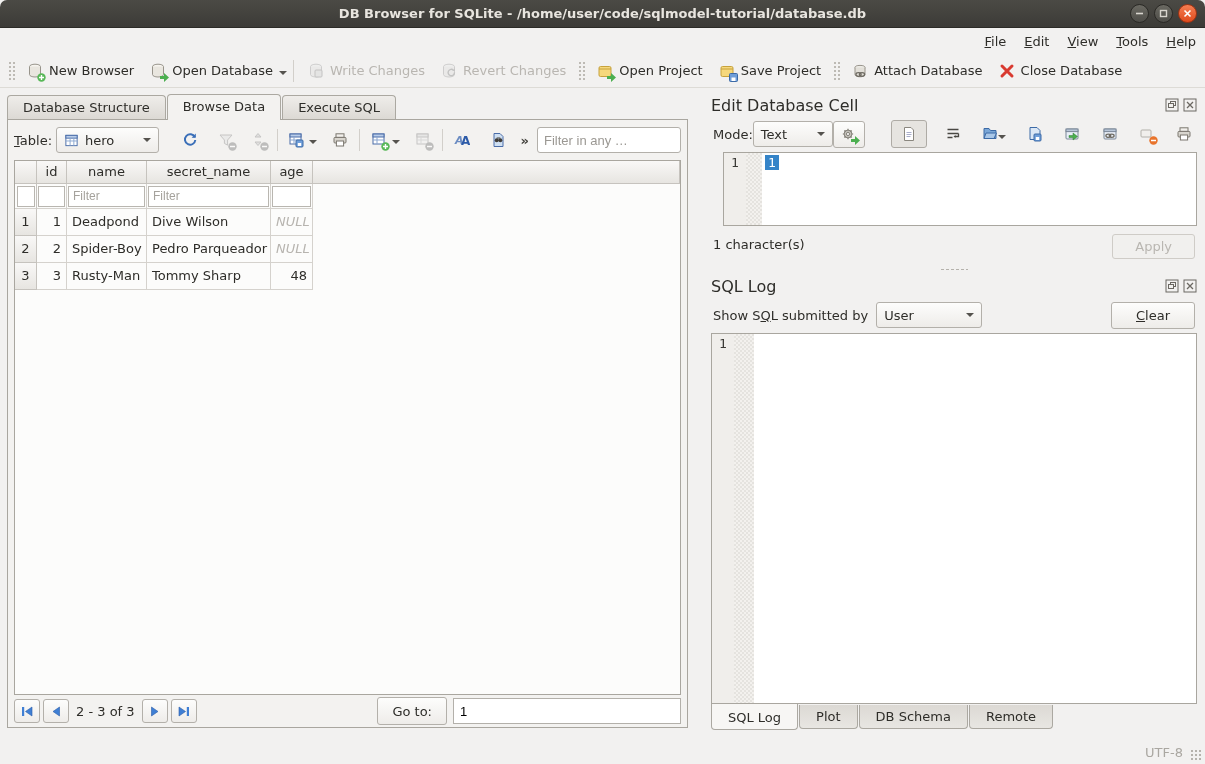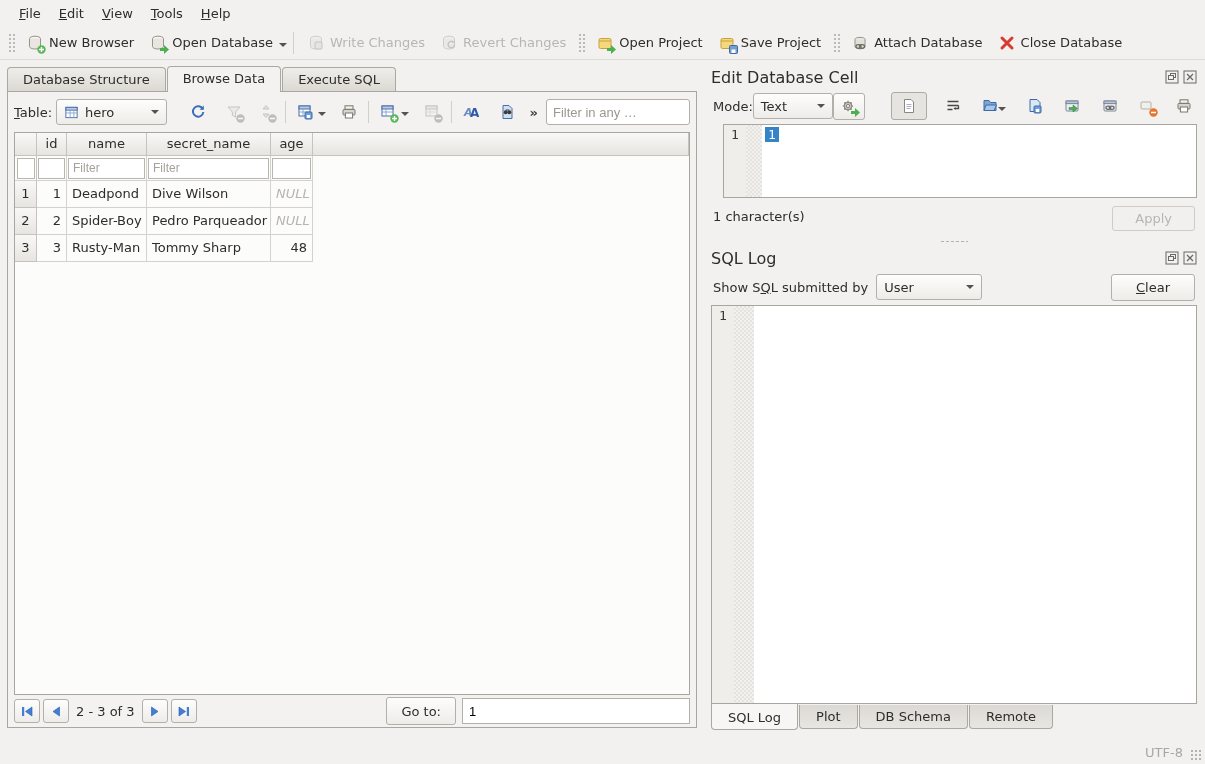--- a/index.html
+++ b/index.html
@@ -22,21 +22,21 @@
   .winbtn {
     width:19px; height:19px; border-radius:50%;
     background:linear-gradient(#6a6962,#4e4d48); border:1px solid #2a2925;
     display:flex; align-items:center; justify-content:center; color:#d6d3cc;
     font-size:11px; line-height:1; cursor:default;
   }
   .winbtn.close { background:linear-gradient(#f57e52,#df4b1d); border-color:#a33312; color:#fff; }
   .winbtn svg { display:block; }
 
   
-  .menubar { height:26px; flex:0 0 26px; display:flex; align-items:center; padding-left:10px; background:#f2f1f0; }
+  .menubar { height:26px; flex:0 0 26px; display:flex; align-items:center; padding-left:10px; background:#f2f1f0;justify-content:flex-end; }
   .menu-item { padding:3px 9px; border-radius:3px; }
   .menu-item u { text-decoration:underline; }
 
   
   .toolbar { height:34px; flex:0 0 34px; display:flex; align-items:center; background:#f2f1f0; border-bottom:1px solid #dddbd6; padding:0 4px; }
   .tb-handle { width:7px; height:20px; margin:0 4px;
     background-image:radial-gradient(#bdbab4 1px, transparent 1.2px); background-size:4px 4px; }
   .tb-sep { width:1px; height:22px; background:#d2cfca; margin:0 6px; }
   .tb-btn { display:flex; align-items:center; gap:6px; padding:4px 8px; border-radius:3px; white-space:nowrap; }
   .tb-btn.disabled { color:#b9b6b1; }
@@ -55,21 +55,21 @@
   
   .tabbar { display:flex; align-items:flex-end; padding:6px 0 0 7px; height:31px; flex:0 0 31px; }
   .tab {
     padding:4px 15px 4px 15px; margin-right:1px;
     border:1px solid #aba8a1; border-bottom:none; border-radius:4px 4px 0 0;
     background:linear-gradient(#efedea,#dcd9d4); position:relative; z-index:1;
   }
   .tab.active { background:#f3f2f0; z-index:3; padding-bottom:6px; margin-bottom:-1px; }
 
   .pane {
-    border:1px solid #a9a69f; margin:0 6px 12px 7px; flex:1; z-index:2;
+    border:1px solid #a9a69f; margin:0 15px 12px 7px; flex:1; z-index:2;
     background:#f3f2f0; display:flex; flex-direction:column; min-height:0;
   }
 
   
   .browse-tools { height:40px; flex:0 0 40px; display:flex; align-items:center; padding:0 6px; gap:4px; }
   .browse-tools .tb-sep { margin:0 4px; }
   .tool-ic { padding:3px; border-radius:3px; display:flex; }
   .tool-ic.disabled .icon { filter:grayscale(1) opacity(.5); }
   .combo {
     display:flex; align-items:center; gap:6px; height:26px; padding:0 7px;
@@ -167,20 +167,40 @@
   
   .statusbar { height:24px; flex:0 0 24px; display:flex; align-items:center; justify-content:flex-end; padding-right:22px; color:#aaa7a1; position:relative; }
   .grip { position:absolute; right:3px; bottom:3px; width:12px; height:12px;
     background-image:radial-gradient(#b5b2ac 1px, transparent 1.2px); background-size:4px 4px; }
 </style>
 </head>
 <body>
 
 <div class="window">
 
+  <div class="titlebar">
+    <span class="title">DB Browser for SQLite - /home/user/code/sqlmodel-tutorial/database.db</span>
+    <div class="winbtns">
+      <span class="winbtn">
+          <svg width="9" height="9" viewBox="0 0 9 9">
+            <path d="M1 4.5h7" stroke="#d9d6cf" stroke-width="1.6"></path>
+          </svg>
+        </span>
+      <span class="winbtn">
+          <svg width="9" height="9" viewBox="0 0 9 9">
+            <rect x="1.5" y="1.5" width="6" height="6" fill="none" stroke="#d9d6cf" stroke-width="1.4"></rect>
+          </svg>
+        </span>
+      <span class="winbtn close">
+          <svg width="9" height="9" viewBox="0 0 9 9">
+            <path d="M1.5 1.5l6 6M7.5 1.5l-6 6" stroke="#fff" stroke-width="1.6"></path>
+          </svg>
+        </span>
+    </div>
+  </div>
 
   <div class="menubar">
     <span class="menu-item"><u>F</u>ile</span>
     <span class="menu-item"><u>E</u>dit</span>
     <span class="menu-item"><u>V</u>iew</span>
     <span class="menu-item"><u>T</u>ools</span>
     <span class="menu-item"><u>H</u>elp</span>
   </div>
 
   <div class="toolbar">

